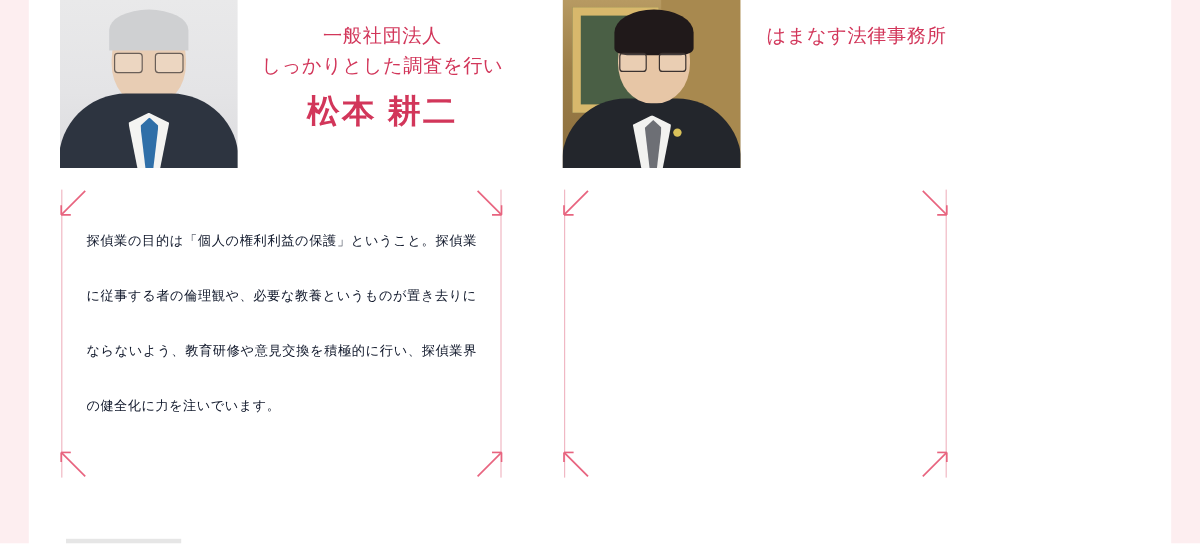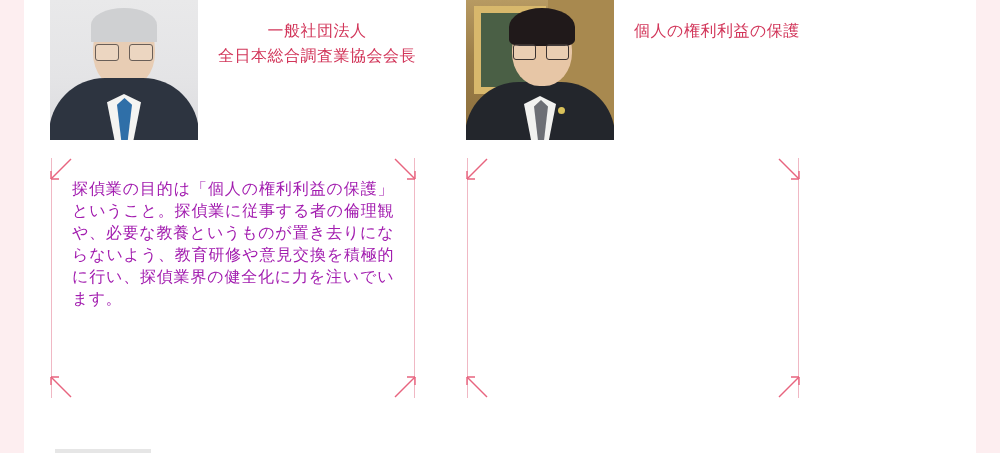--- a/index.html
+++ b/index.html
@@ -269,23 +269,23 @@
   
   .body-box {
     position: relative;
     margin-top: 18px;
     padding: 20px 22px 30px 22px;
     box-sizing: border-box;
     min-height: 240px;
   }
   .body-box p {
     margin: 0;
-    font-size: 16px;
-    line-height: 22px;
-    color: #a21caf;
+    font-size: 11px;
+    line-height: 46px;
+    color: #0f172a;
     letter-spacing: 0.4px;
     text-align: justify;
   }
   .corner {
     position: absolute;
     width: 22px;
     height: 22px;
     pointer-events: none;
   }
   .corner svg { display: block; }
@@ -329,21 +329,22 @@
         <div class="hair"></div>
         <div class="glasses">
             <i></i>
             <i></i>
           </div>
         <div class="shirt"></div>
         <div class="tie"></div>
       </div>
       <div class="titles">
         <div class="org-line">一般社団法人</div>
-        <div class="org-line">全日本総合調査業協会会長</div>
+        <div class="org-line">しっかりとした調査を行い</div>
+        <div class="person-name">松本 耕二</div>
       </div>
     </div>
 
     <div class="body-box">
       <div class="vline l"></div>
       <div class="vline r"></div>
       <span class="corner tl">
         <svg width="22" height="22" viewBox="0 0 22 22">
             <path d="M21 1 L1 21" stroke="#e8647f" stroke-width="1.4" fill="none"></path>
             <path d="M1 21 L1 13 M1 21 L9 21" stroke="#e8647f" stroke-width="1.4" fill="none"></path>
@@ -381,21 +382,21 @@
         <div class="hair2"></div>
         <div class="glasses2">
             <i></i>
             <i></i>
           </div>
         <div class="shirt2"></div>
         <div class="tie2"></div>
         <div class="badge"></div>
       </div>
       <div class="titles">
-        <div class="org-line">個人の権利利益の保護</div>
+        <div class="org-line">はまなす法律事務所</div>
       </div>
     </div>
 
     <div class="body-box">
       <div class="vline l"></div>
       <div class="vline r"></div>
       <span class="corner tl">
         <svg width="22" height="22" viewBox="0 0 22 22">
             <path d="M21 1 L1 21" stroke="#e8647f" stroke-width="1.4" fill="none"></path>
             <path d="M1 21 L1 13 M1 21 L9 21" stroke="#e8647f" stroke-width="1.4" fill="none"></path>

